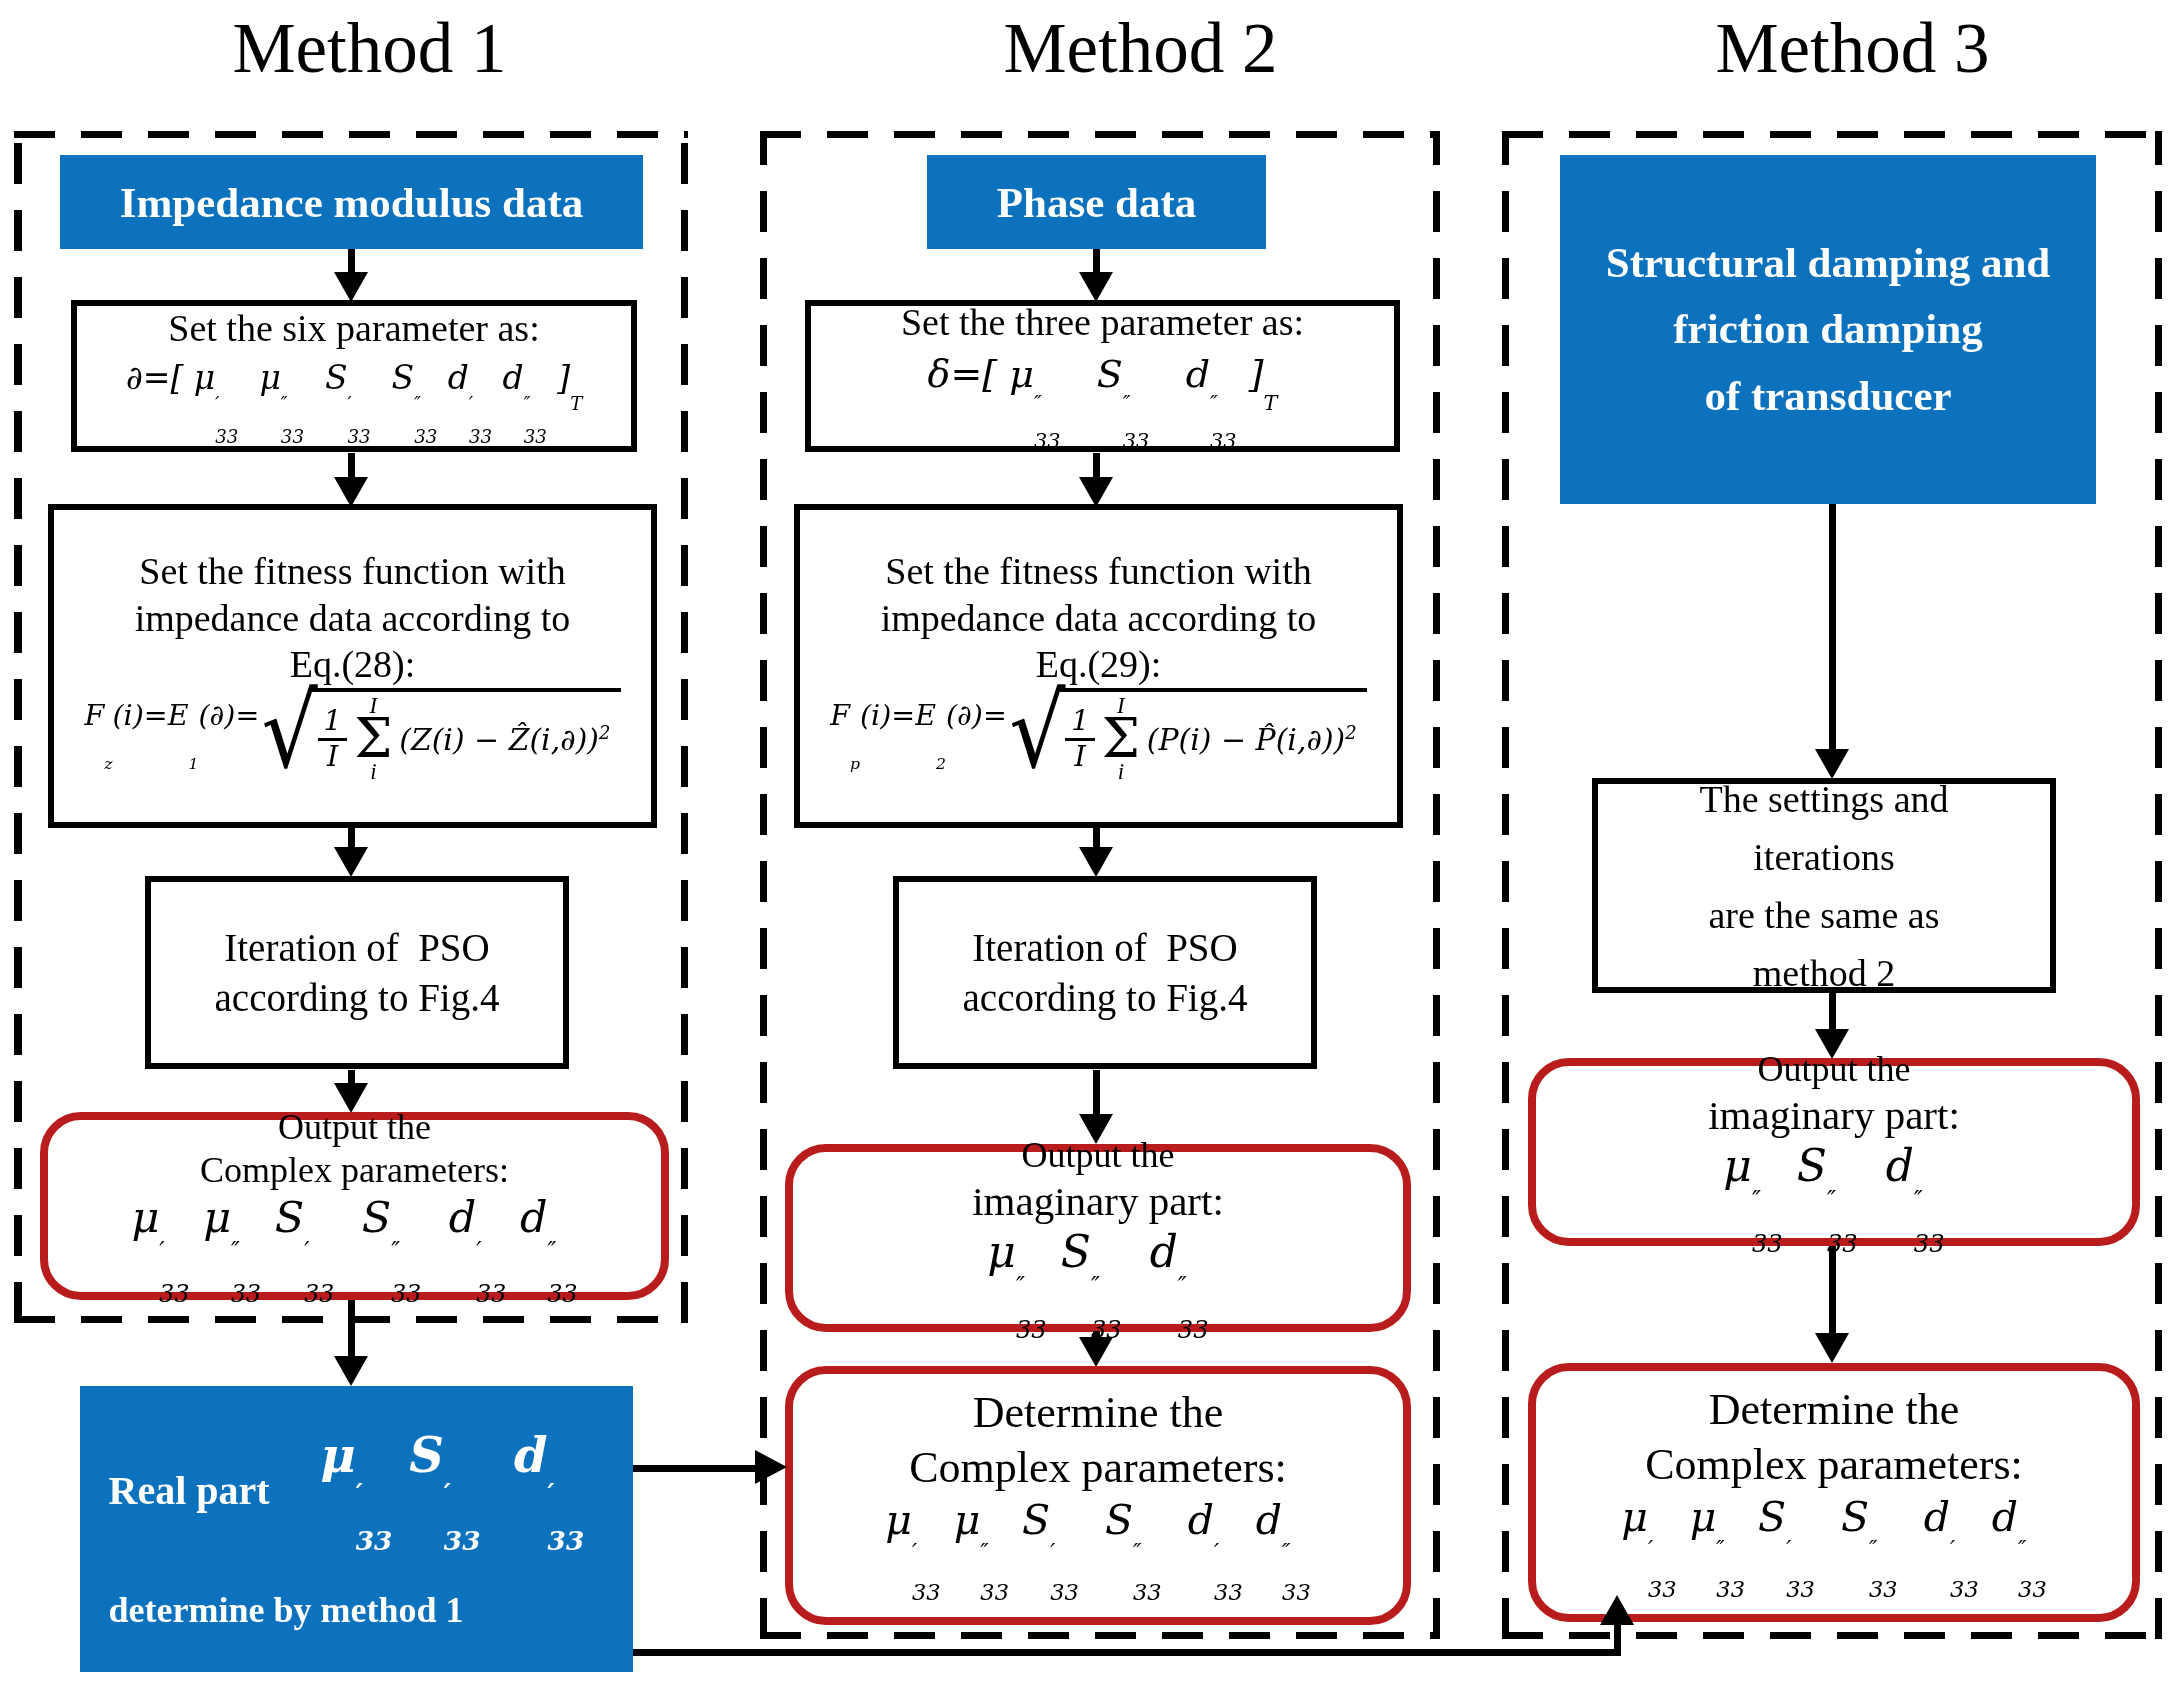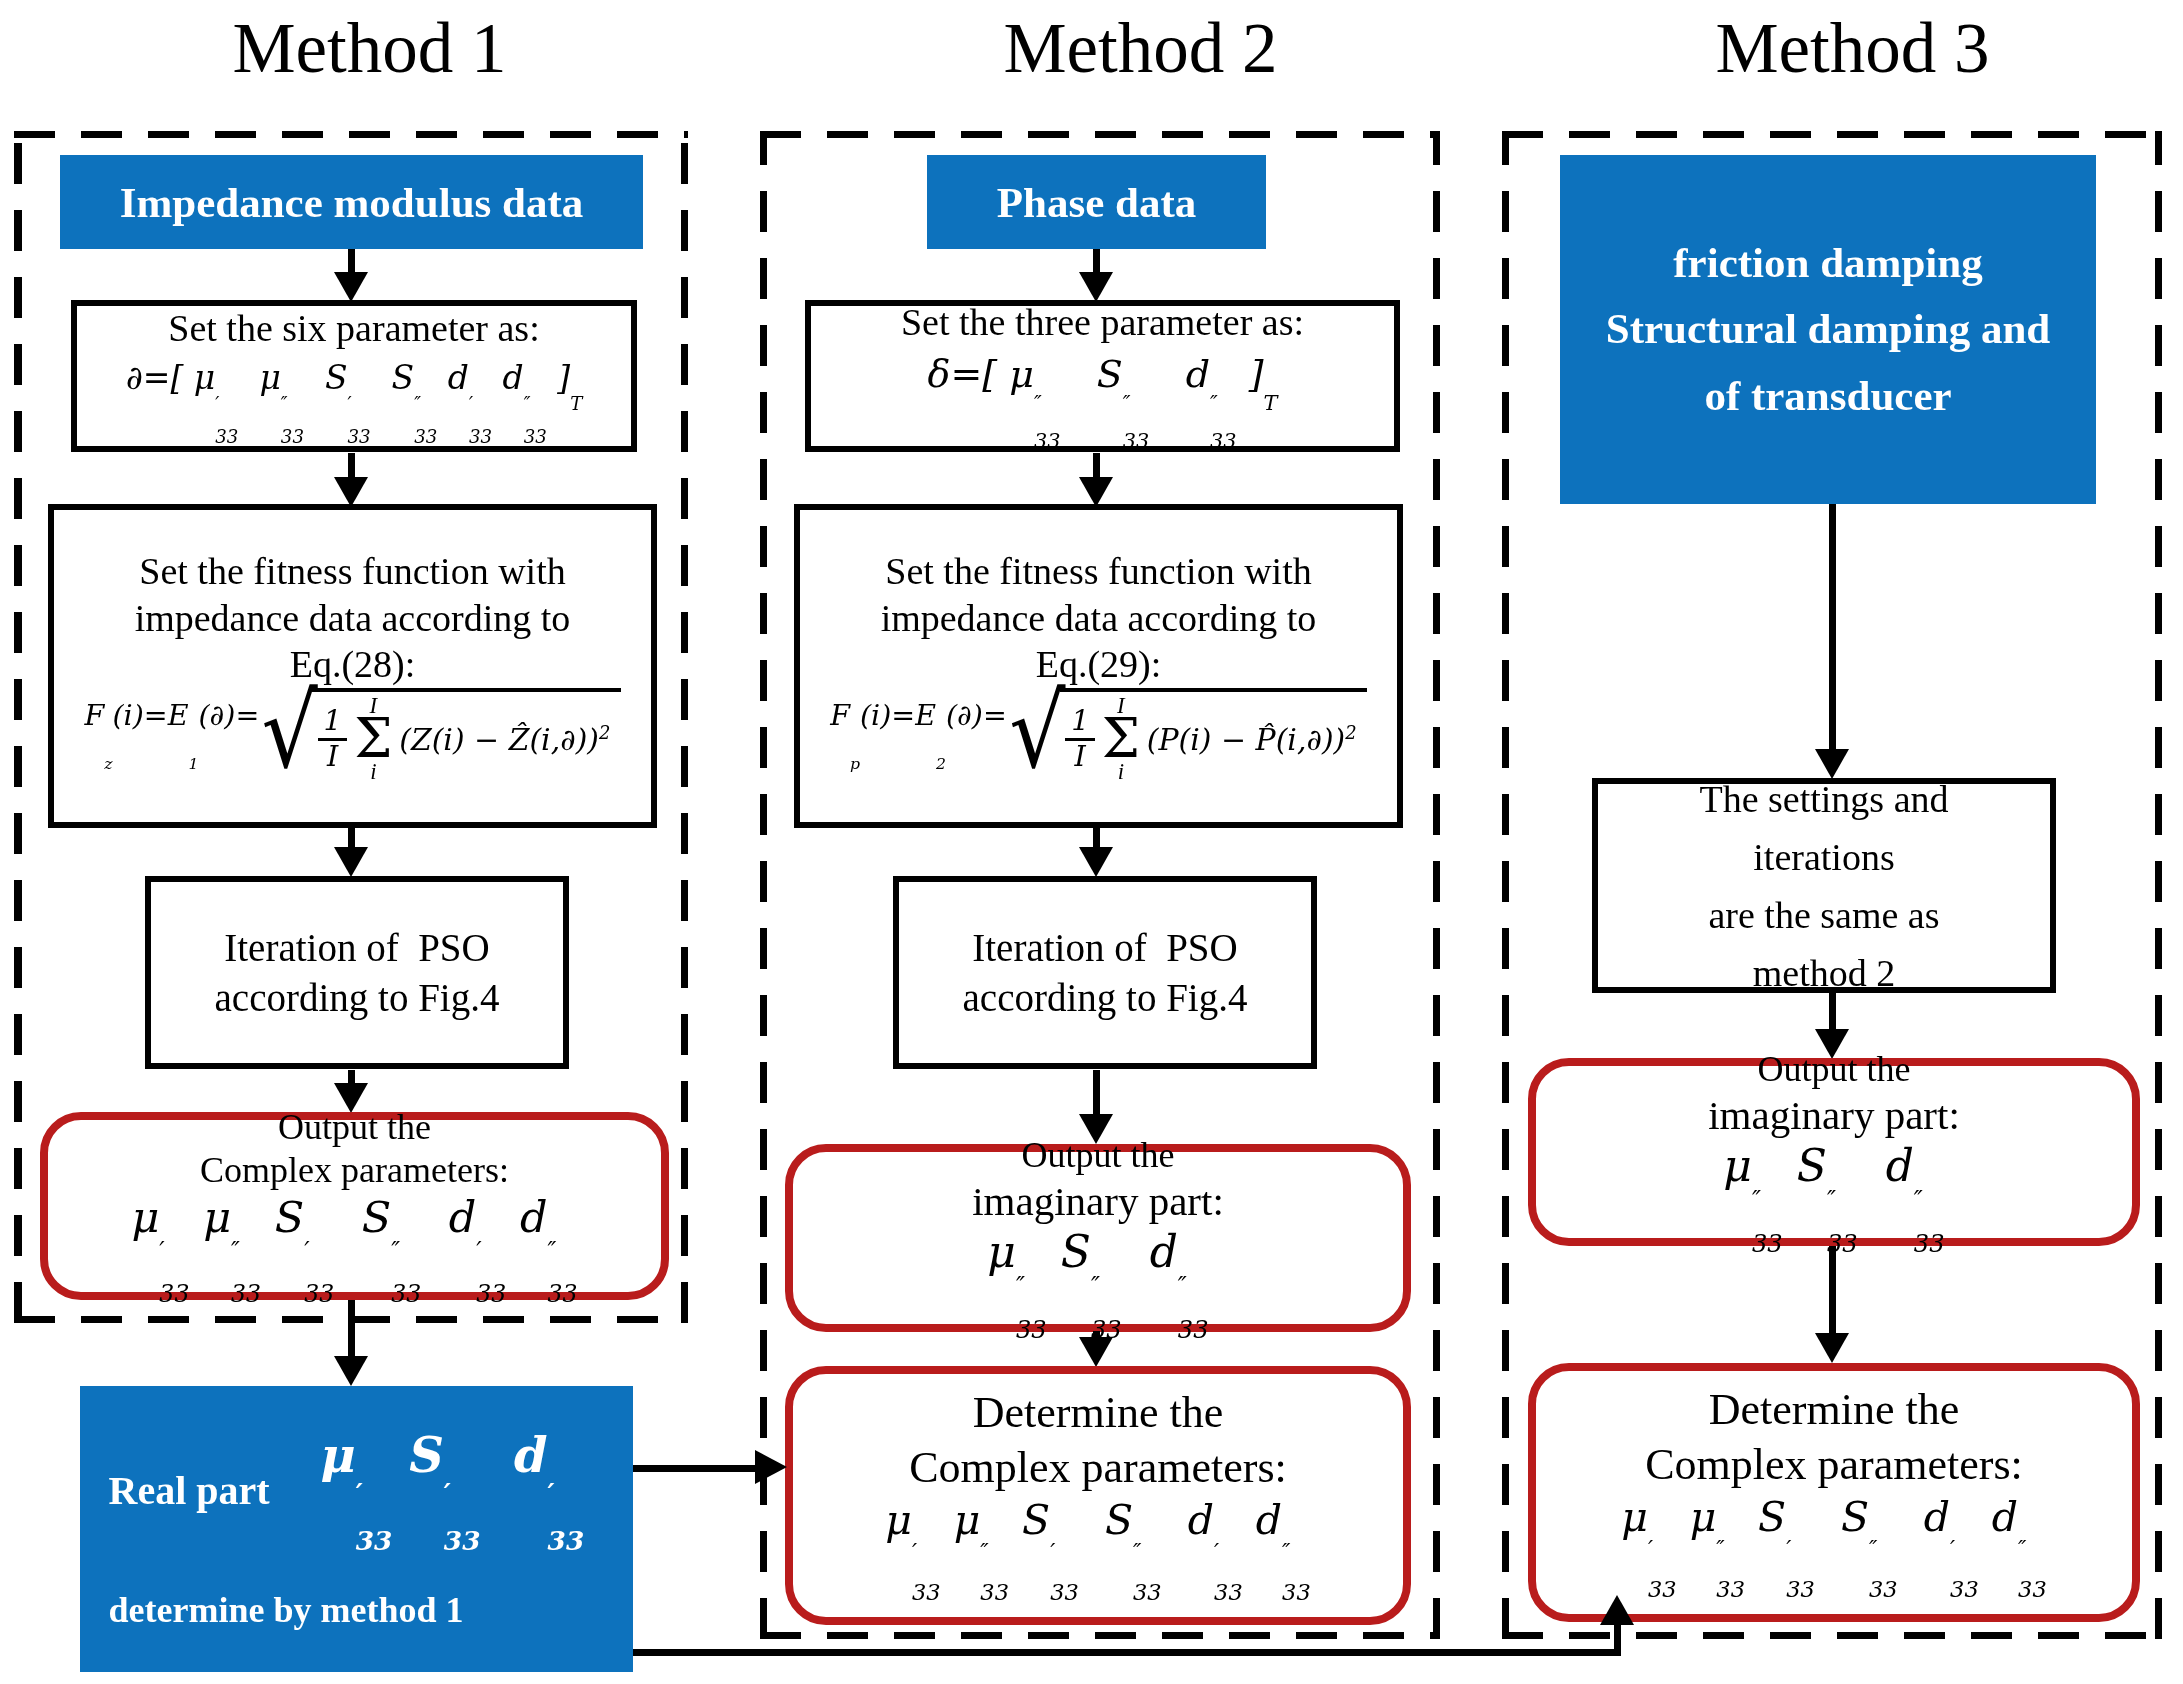--- a/index.html
+++ b/index.html
@@ -204,22 +204,22 @@
 <div class="abs rbox ctext" style="left:785px;top:1366px;width:626px;height:259px;gap:3.4px;">
   <span class="line" style="font-size:44px;">Determine the</span>
   <span class="line" style="font-size:44px;">Complex parameters:</span>
   <span class="mrow" style="font-size:41px;"><span class="mb">μ</span><span class="ss"><span class="up">′</span><span class="dn">33</span></span><span class="mb"> </span><span class="mb">μ</span><span class="ss"><span class="up">″</span><span class="dn">33</span></span><span class="mb"> </span><span class="mb">S</span><span class="ss"><span class="up">′</span><span class="dn">33</span></span><span class="mb">  </span><span class="mb">S</span><span class="ss"><span class="up">″</span><span class="dn">33</span></span><span class="mb">  </span><span class="mb">d</span><span class="ss"><span class="up">′</span><span class="dn">33</span></span><span class="mb"> </span><span class="mb">d</span><span class="ss"><span class="up">″</span><span class="dn">33</span></span></span>
 </div>
 
 <div class="hline" style="left:633px;top:1465px;width:122px;"></div>
 <div class="rhead" style="left:755px;top:1450px;"></div>
 
 <div class="abs blue ctext" style="left:1560px;top:155px;width:536px;height:349px;font-size:43px;line-height:1.55;">
+  <span class="line">Structural damping and</span>
   <span class="line">friction damping</span>
-  <span class="line">Structural damping and</span>
   <span class="line">of transducer</span>
 </div>
 
 <div class="vline" style="left:1829px;top:504px;height:246px;"></div>
 <div class="vhead" style="left:1815px;top:749px;"></div>
 
 <div class="abs box ctext" style="left:1592px;top:778px;width:464px;height:215px;gap:14px;">
   <span class="line" style="font-size:38px;">The settings and</span>
   <span class="line" style="font-size:38px;font-family:Liberation Serif, serif;">iterations</span>
   <span class="line" style="font-size:38px;">are the same as</span>

